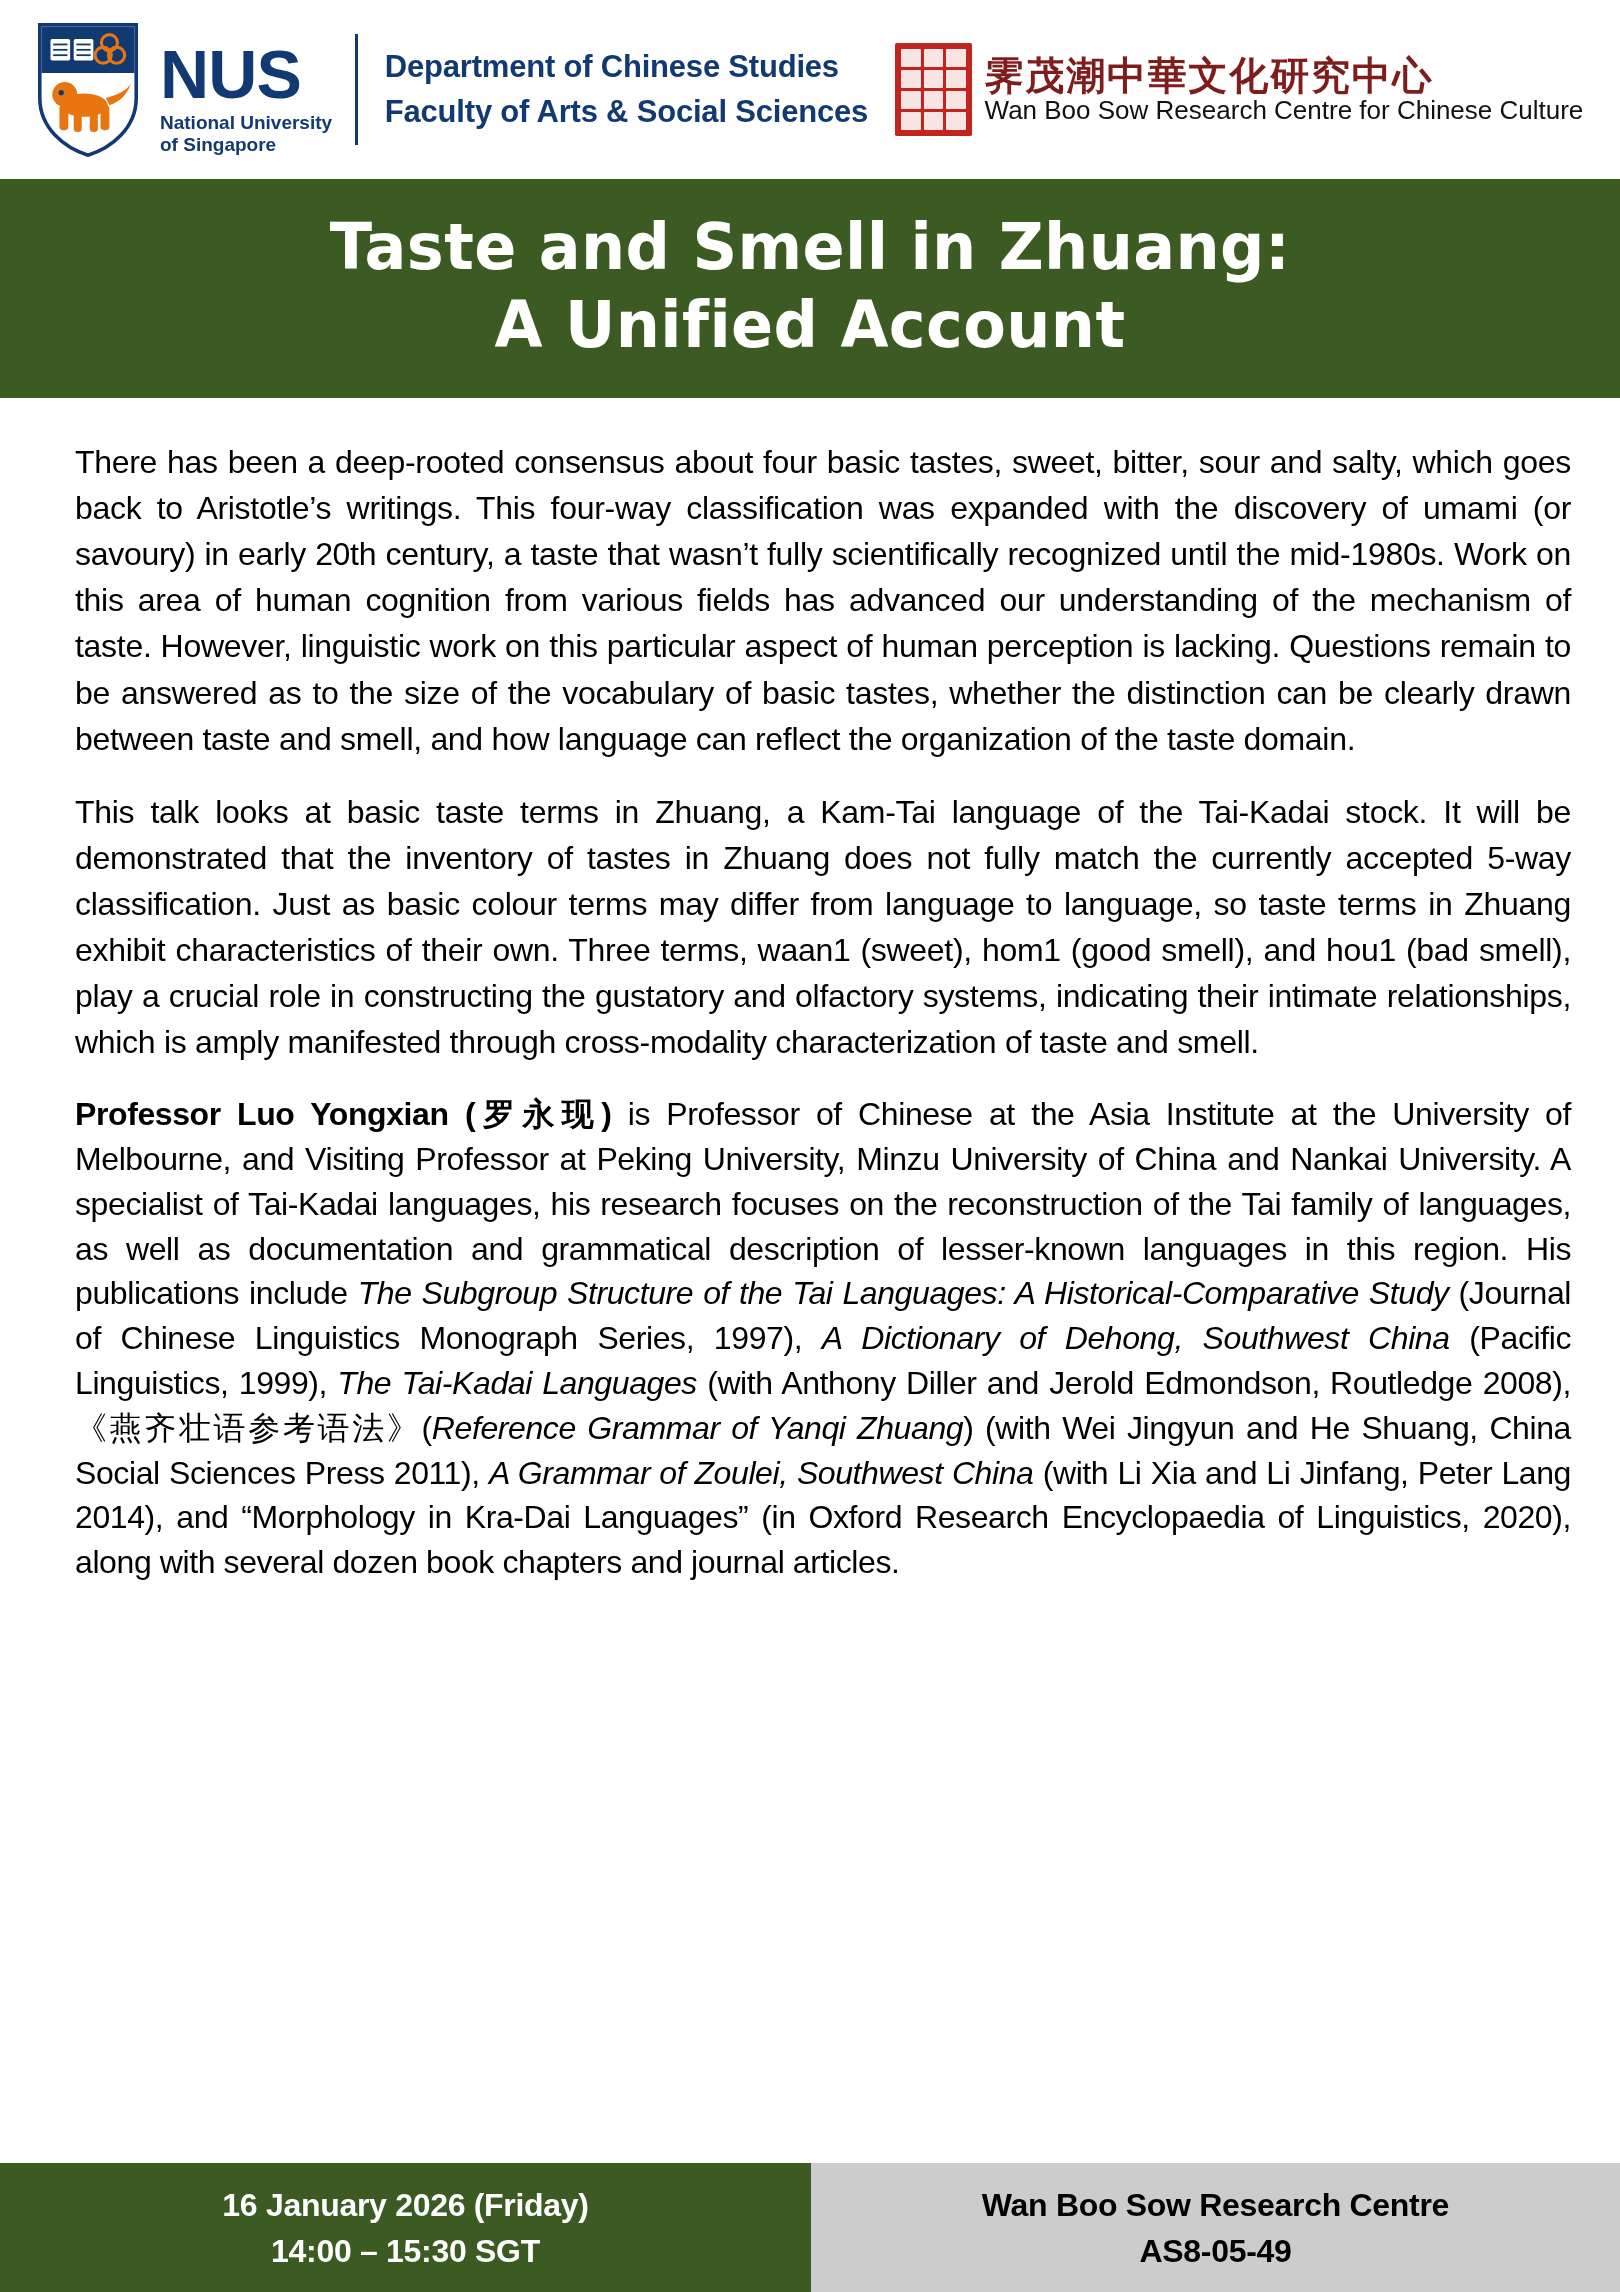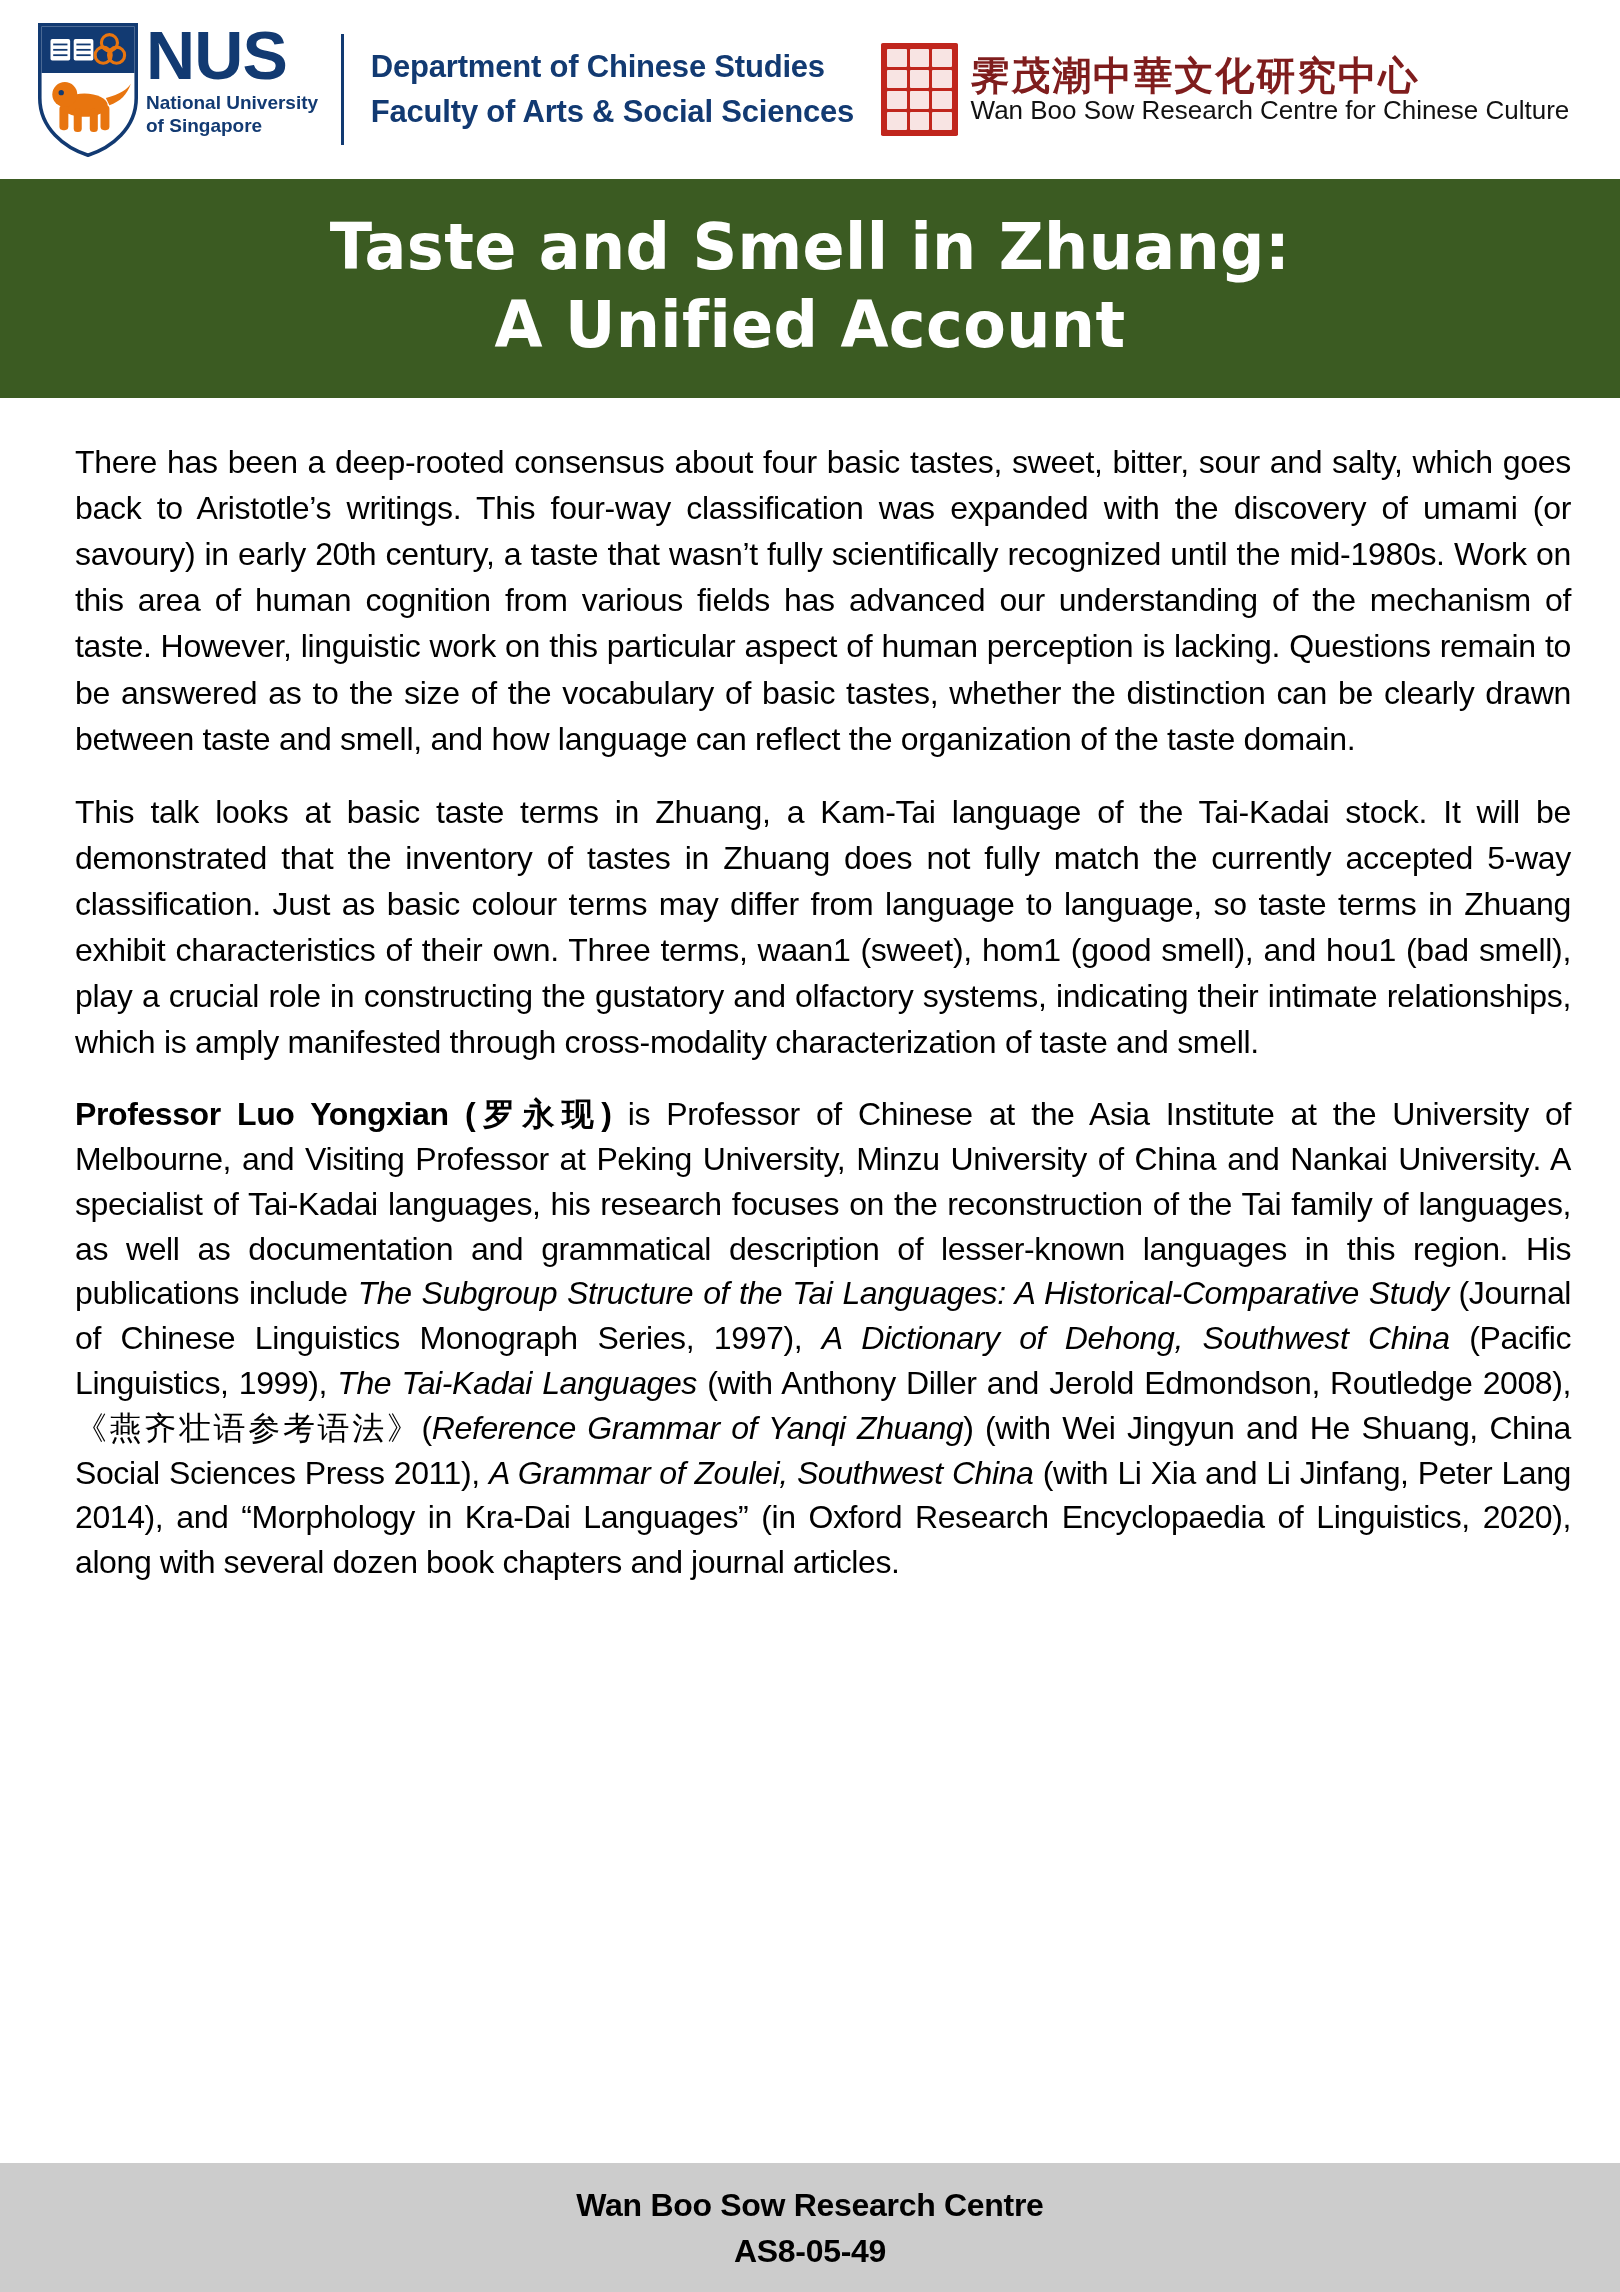--- a/index.html
+++ b/index.html
@@ -21,22 +21,22 @@
   .header {
     height: 179px;
     background: #ffffff;
     display: flex;
     align-items: center;
     padding: 0 0 0 38px;
     box-sizing: border-box;
   }
   .nus-lockup {
     display: flex;
-    align-items: flex-start;
-    gap: 8px;
+    align-items: flex-end;
+    gap: 22px;
   }
   .nus-shield {
     width: 100px;
     height: 134px;
     position: relative;
     flex: 0 0 auto;
   }
   .nus-wordmark {
     display: flex;
     flex-direction: column;
@@ -296,18 +296,22 @@
 
   <p class="para">There has been a deep-rooted consensus about four basic tastes, sweet, bitter, sour and salty, which goes back to Aristotle’s writings. This four-way classification was expanded with the discovery of umami (or savoury) in early 20th century, a taste that wasn’t fully scientifically recognized until the mid-1980s. Work on this area of human cognition from various fields has advanced our understanding of the mechanism of taste. However, linguistic work on this particular aspect of human perception is lacking. Questions remain to be answered as to the size of the vocabulary of basic tastes, whether the distinction can be clearly drawn between taste and smell, and how language can reflect the organization of the taste domain.</p>
   <p class="para">This talk looks at basic taste terms in Zhuang, a Kam-Tai language of the Tai-Kadai stock. It will be demonstrated that the inventory of tastes in Zhuang does not fully match the currently accepted 5-way classification. Just as basic colour terms may differ from language to language, so taste terms in Zhuang exhibit characteristics of their own. Three terms, waan1 (sweet), hom1 (good smell), and hou1 (bad smell), play a crucial role in constructing the gustatory and olfactory systems, indicating their intimate relationships, which is amply manifested through cross-modality characterization of taste and smell.</p>
 
 
   <p class="bio"><b>Professor Luo Yongxian (罗永现)</b><span> is Professor of Chinese at the Asia Institute at the University of Melbourne, and Visiting Professor at Peking University, Minzu University of China and Nankai University. A specialist of Tai-Kadai languages, his research focuses on the reconstruction of the Tai family of languages, as well as documentation and grammatical description of lesser-known languages in this region. His publications include </span><i>The Subgroup Structure of the Tai Languages: A Historical-Comparative Study</i><span> (Journal of Chinese Linguistics Monograph Series, 1997), </span><i>A Dictionary of Dehong, Southwest China</i><span> (Pacific Linguistics, 1999), </span><i>The Tai-Kadai Languages</i><span> (with Anthony Diller and Jerold Edmondson, Routledge 2008), </span><span class="cn">《燕齐壮语参考语法》</span><span>(</span><i>Reference Grammar of Yanqi Zhuang</i><span>)</span><span> (with Wei Jingyun and He Shuang, China Social Sciences Press 2011), </span><i>A Grammar of Zoulei, Southwest China</i><span> (with Li Xia and Li Jinfang, Peter Lang 2014), and “Morphology in Kra-Dai Languages” (in Oxford Research Encyclopaedia of Linguistics, 2020), along with several dozen book chapters and journal articles.</span></p>
 
 </div>
 
 <div class="footer">
+  <div class="footer-left">
+    <div class="fl">16 January 2026 (Friday)</div>
+    <div class="fl">14:00 – 15:30 SGT</div>
+  </div>
   <div class="footer-right">
     <div class="fl">Wan Boo Sow Research Centre</div>
     <div class="fl">AS8-05-49</div>
   </div>
 </div>
 
 
 </body></html>

